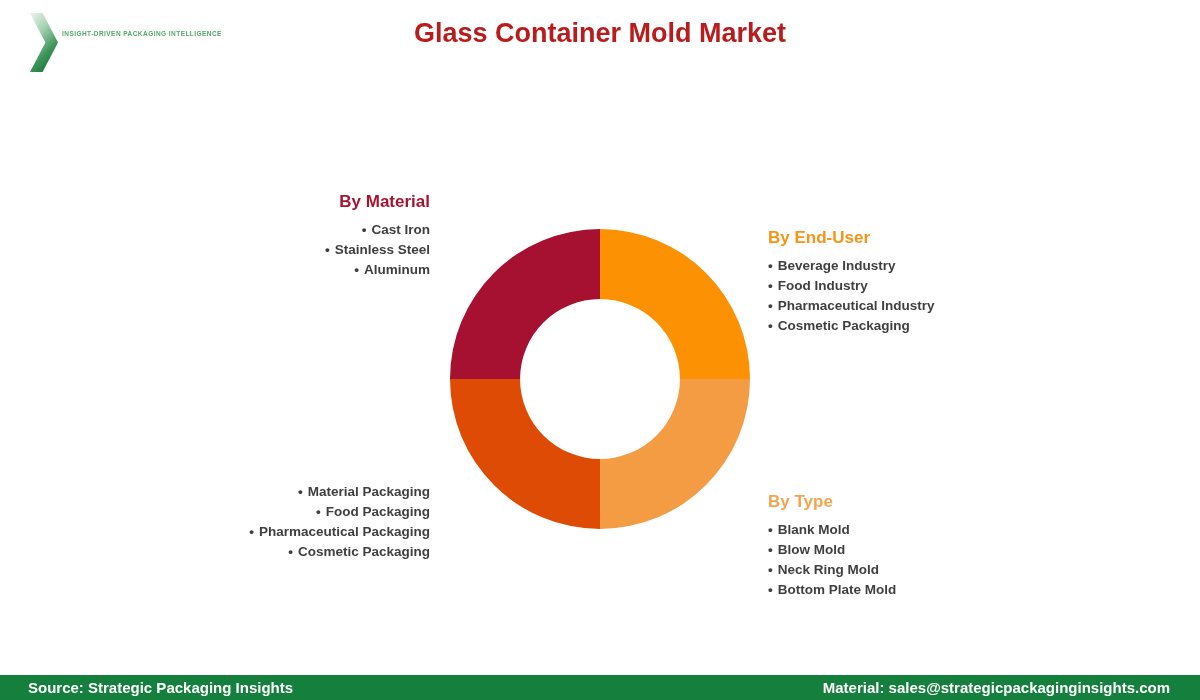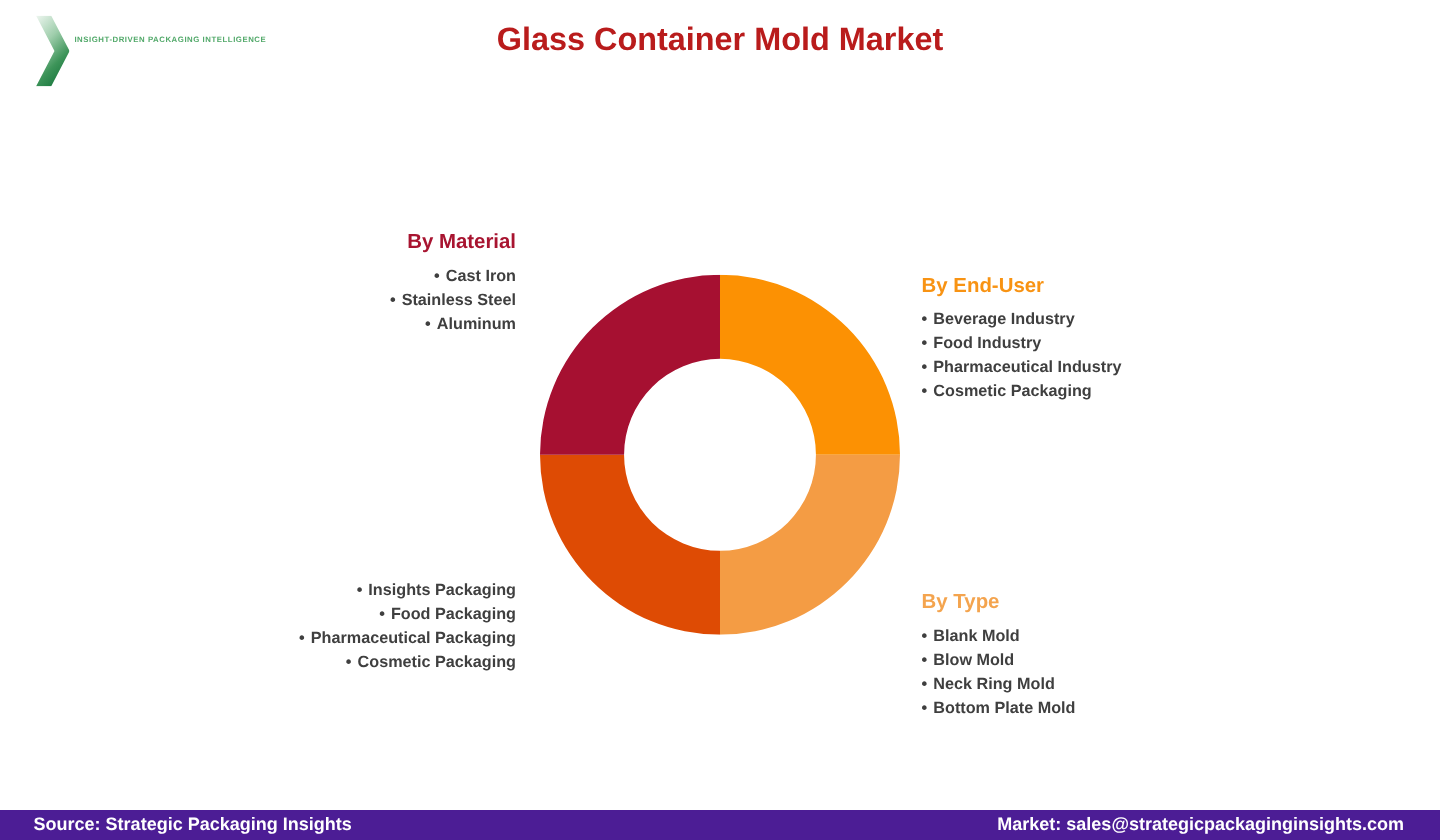--- a/index.html
+++ b/index.html
@@ -135,21 +135,21 @@
     <ul>
         <li><span class="bullet">•</span><span>Beverage Industry</span></li>
         <li><span class="bullet">•</span><span>Food Industry</span></li>
         <li><span class="bullet">•</span><span>Pharmaceutical Industry</span></li>
         <li><span class="bullet">•</span><span>Cosmetic Packaging</span></li>
       </ul>
   </div>
 
   <div class="segment segment-application seg-right">
     <ul>
-        <li><span class="bullet">•</span><span>Insights Packaging</span></li>
+        <li><span class="bullet">•</span><span>Material Packaging</span></li>
         <li><span class="bullet">•</span><span>Food Packaging</span></li>
         <li><span class="bullet">•</span><span>Pharmaceutical Packaging</span></li>
         <li><span class="bullet">•</span><span>Cosmetic Packaging</span></li>
       </ul>
   </div>
 
   <div class="segment segment-type seg-left">
     <h2 style="color: rgb(244, 164, 78);">By Type</h2>
     <ul>
         <li><span class="bullet">•</span><span>Blank Mold</span></li>
@@ -161,18 +161,18 @@
 
   <div class="donut-wrap">
     <svg id="donut" width="300" height="300" viewBox="0 0 300 300">
         <path d="M 150 0 A 150 150 0 0 1 300 150 L 229.95 150 A 79.95 79.95 0 0 0 150 70.05 Z" fill="#fc9103"></path>
         <path d="M 300 150 A 150 150 0 0 1 150 300 L 150 229.95 A 79.95 79.95 0 0 0 229.95 150 Z" fill="#f49c44"></path>
         <path d="M 150 300 A 150 150 0 0 1 0 150.00000000000003 L 70.05 150 A 79.95 79.95 0 0 0 150 229.95 Z" fill="#de4b04"></path>
         <path d="M 0 150.00000000000003 A 150 150 0 0 1 149.99999999999997 0 L 149.99999999999997 70.05 A 79.95 79.95 0 0 0 70.05 150 Z" fill="#a61031"></path>
       </svg>
   </div>
 
-  <div class="footer" style="background: #4c1d95; padding-left: 28px;">
+  <div class="footer" style="background: #15803d; padding-left: 28px;">
     <span>Source: Strategic Packaging Insights</span>
-    <span>Market: sales@strategicpackaginginsights.com</span>
+    <span>Material: sales@strategicpackaginginsights.com</span>
   </div>
 
 </div>
 
 </body></html>

